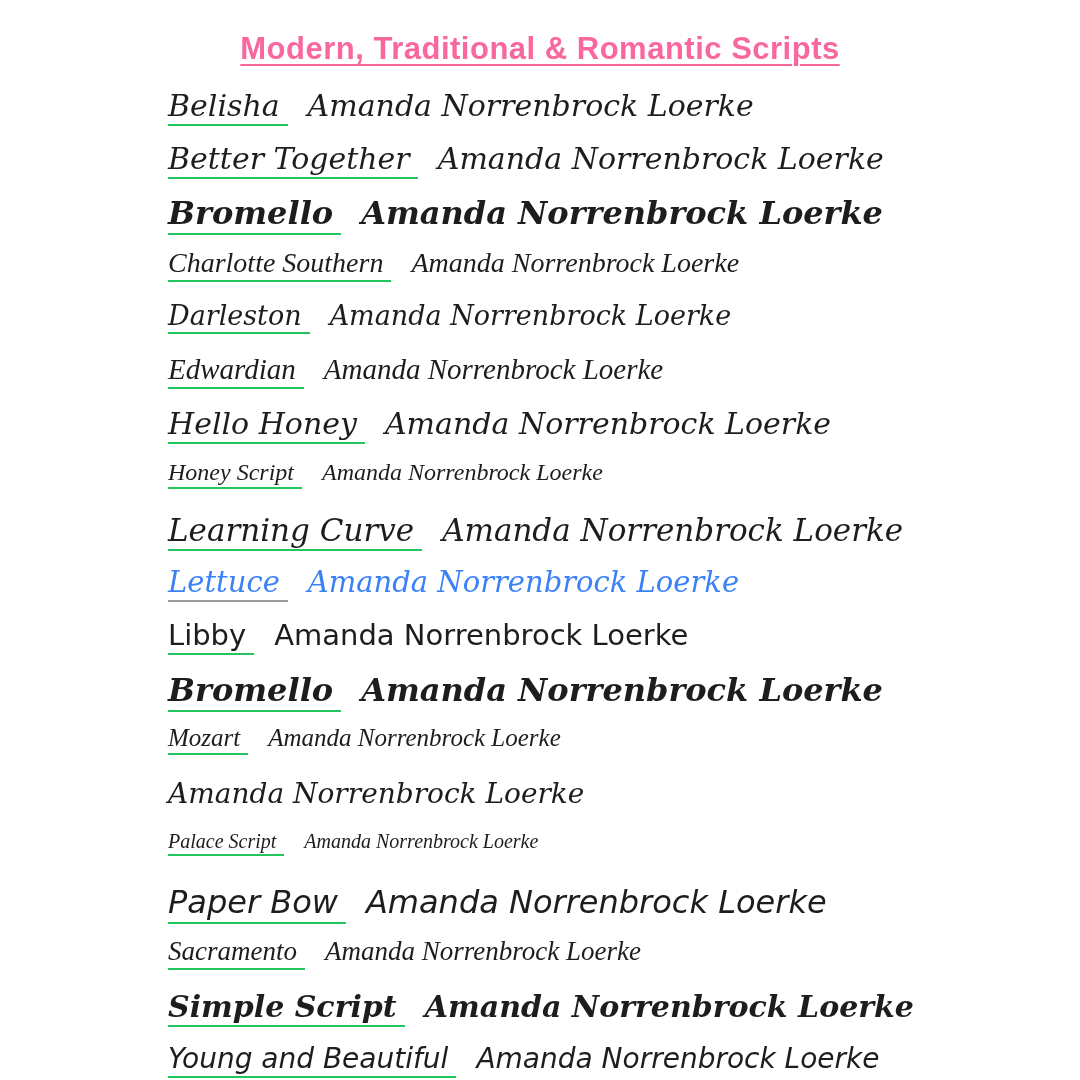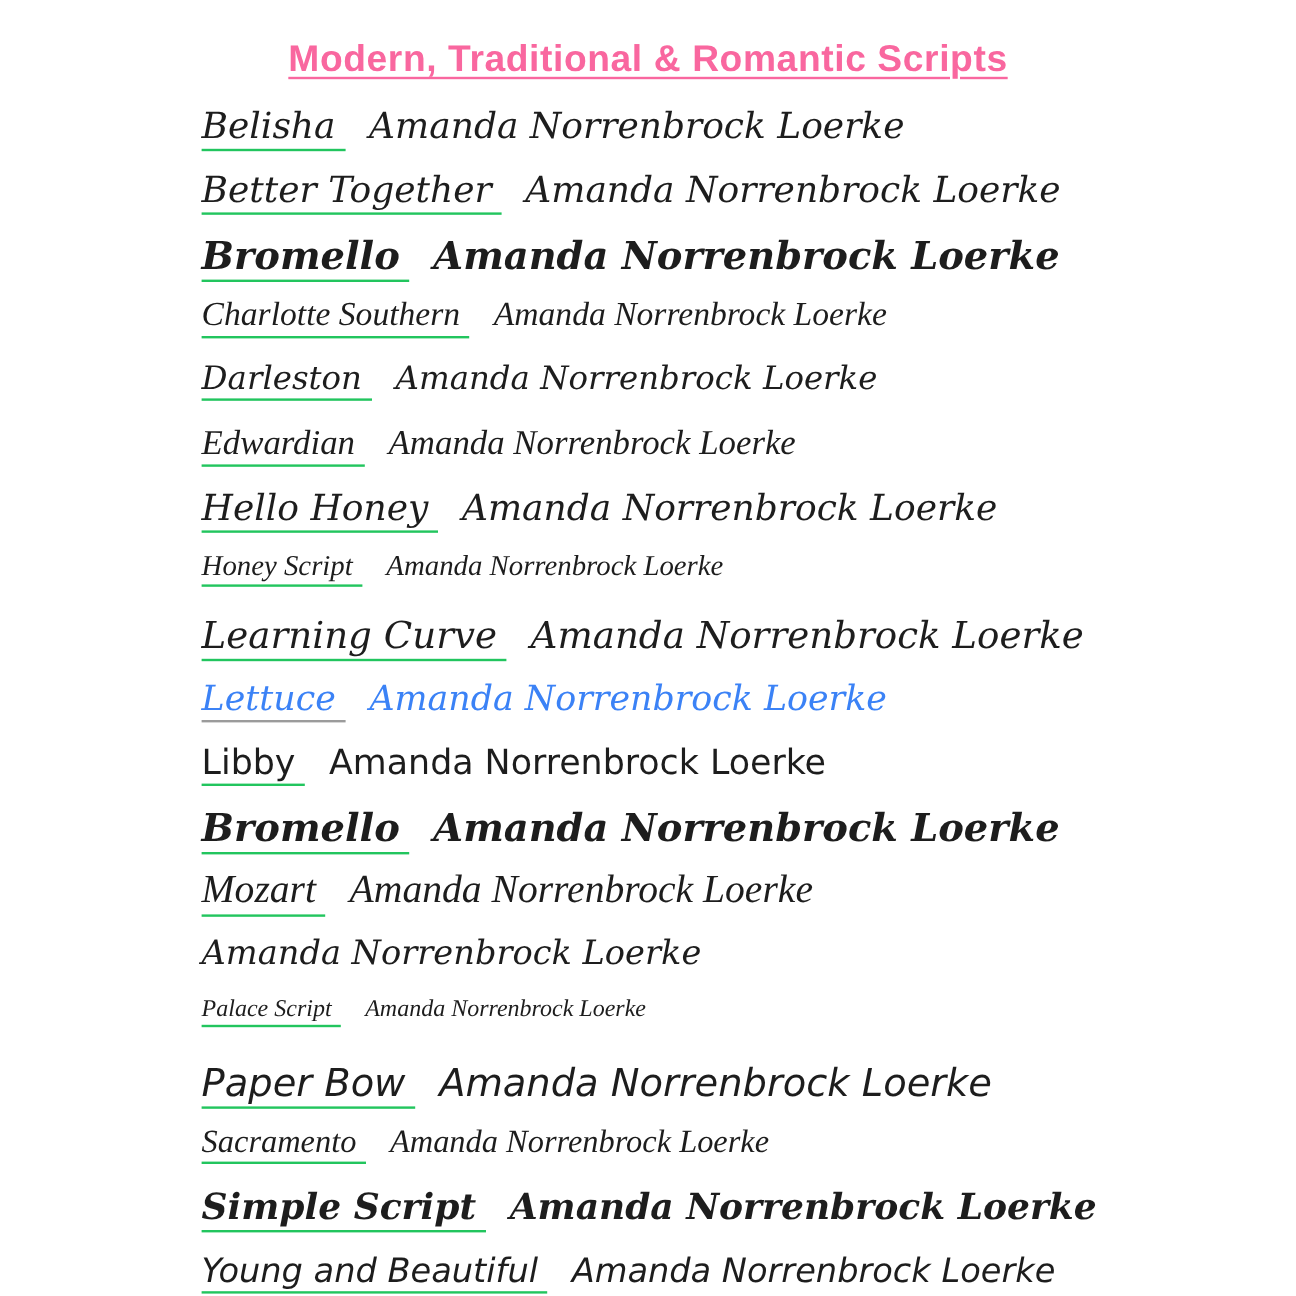--- a/index.html
+++ b/index.html
@@ -58,21 +58,21 @@
   .row:nth-child(4)  .scripted { font-family:"Liberation Serif",serif; font-style:italic; font-size:28px; }
   .row:nth-child(5)  .scripted { font-family:"DejaVu Serif",serif; font-style:italic; font-size:27px; }
   .row:nth-child(6)  .scripted { font-family:"Liberation Serif",serif; font-style:italic; font-size:29px; }
   .row:nth-child(7)  .scripted { font-family:"DejaVu Serif",serif; font-style:italic; font-size:30px; font-weight:500; }
   .row:nth-child(8)  .scripted { font-family:"Liberation Serif",serif; font-style:italic; font-size:24px; }
   .row:nth-child(9)  .scripted { font-family:"DejaVu Serif",serif; font-style:italic; font-size:31px; }
   .row:nth-child(10) .scripted { font-family:"DejaVu Serif",serif; font-style:italic; font-size:29px; }
   .row:nth-child(10) .font-name, .row:nth-child(10) .sample { color:#3b82f6; border-color:#9b9b9b; }
   .row:nth-child(11) .scripted { font-family:"DejaVu Sans",sans-serif; font-size:29px; }
   .row:nth-child(12) .scripted { font-family:"DejaVu Serif",serif; font-style:italic; font-size:32px; font-weight:bold; }
-  .row:nth-child(13) .scripted { font-family:"Liberation Serif",serif; font-style:italic; font-size:33px;text-align:center; }
+  .row:nth-child(13) .scripted { font-family:"Liberation Serif",serif; font-style:italic; font-size:25px;text-align:center; }
   .row:nth-child(14) .scripted { font-family:"DejaVu Serif",serif; font-style:italic; font-size:28px; font-weight:300; }
   .row:nth-child(15) .scripted { font-family:"Liberation Serif",serif; font-style:italic; font-size:20px; }
   .row:nth-child(16) .scripted { font-family:"DejaVu Sans",sans-serif; font-style:italic; font-size:32px; font-weight:300; }
   .row:nth-child(17) .scripted { font-family:"Liberation Serif",serif; font-style:italic; font-size:27px; }
   .row:nth-child(18) .scripted { font-family:"DejaVu Serif",serif; font-style:italic; font-size:30px; font-weight:600; }
   .row:nth-child(19) .scripted { font-family:"DejaVu Sans",sans-serif; font-style:italic; font-size:28px; }
 </style>
 </head>
 <body>
 

